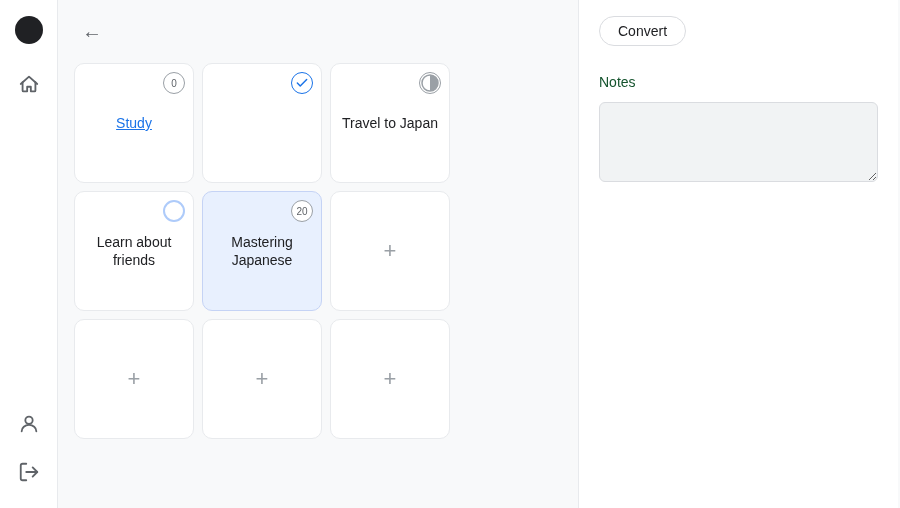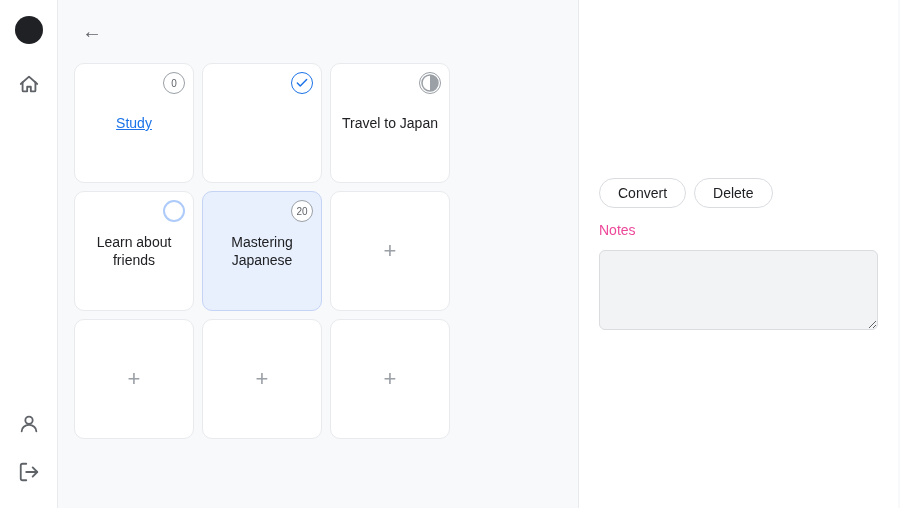--- a/index.html
+++ b/index.html
@@ -138,39 +138,38 @@
 
     
     .right-panel {
       width: 320px;
       background: #fff;
       border-left: 1px solid #e8eaed;
       padding: 16px 20px;
       display: flex;
       flex-direction: column;
       gap: 12px;
-      justify-content: center;
     }
     .right-panel-actions {
       display: flex;
       gap: 8px;
     }
     .action-btn {
       padding: 6px 18px;
       border-radius: 20px;
       border: 1.5px solid #dadce0;
       background: #fff;
       font-size: 14px;
       cursor: pointer;
       color: #202124;
     }
     .notes-label {
       font-size: 14px;
-      color: #ec4899;
-      margin-top: 2px;
+      color: #14532d;
+      margin-top: 16px;
     }
     .notes-textarea {
       width: 100%;
       height: 80px;
       border: 1px solid #dadce0;
       border-radius: 6px;
       background: #f1f3f4;
       resize: vertical;
       padding: 8px;
       font-size: 13px;
@@ -261,17 +260,16 @@
     <div class="card">
       <span class="add-card">+</span>
     </div>
 
   </div>
 </div>
 
 <div class="right-panel">
   <div class="right-panel-actions">
     <button class="action-btn">Convert</button>
-    <button class="action-btn">Delete</button>
   </div>
   <div class="notes-label">Notes</div>
   <textarea class="notes-textarea" style=""></textarea>
 </div>
 
 </body></html>

